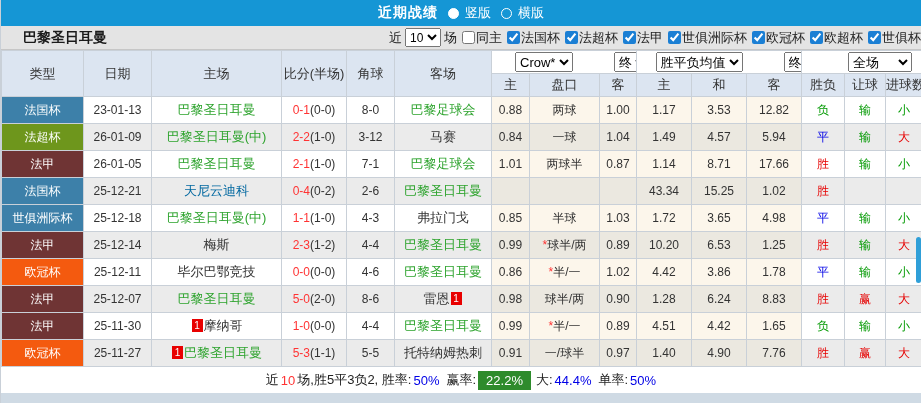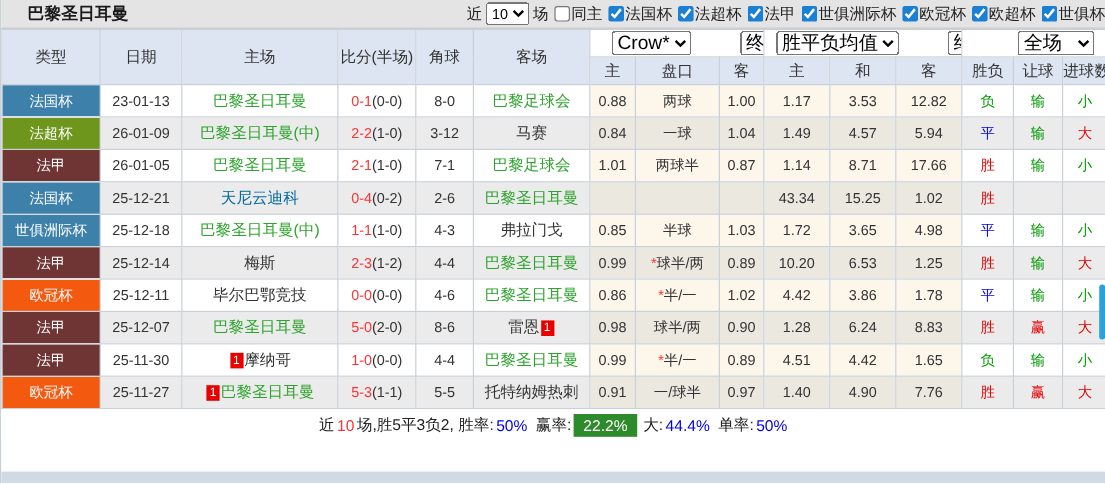--- a/index.html
+++ b/index.html
@@ -22,21 +22,21 @@
   .cb { display:flex; align-items:center; font-size:13px; }
 
   
   table.grid { width:921px; border-collapse:collapse; table-layout:fixed; }
   .grid th, .grid td { border:1px solid #c9d0d8; text-align:center; font-weight:normal; padding:0; overflow:hidden; white-space:nowrap; }
   .grid thead th { background:#dce5f1; font-size:13px; color:#333; }
   .grid thead tr.hrowA { height:23px; }
   .grid thead tr.hrowB { height:23px; }
   .grid thead th.selcell { background:#fff; }
   .selgroup { display:flex; align-items:center; justify-content:center; gap:5px; }
-  .selgroup select { font-size:16px; height:20px;margin-left:36px; }
+  .selgroup select { font-size:13px; height:20px;margin-left:36px; }
   .sel-crow { width:74px; } .sel-end { width:48px; } .sel-wdl { width:108px; } .sel-full { width:64px; }
 
   .grid tbody td { font-size:12px; color:#333; height:27px; }
   .grid tbody tr:nth-child(even) td { background:#ebebeb; }
   .grid tbody tr:nth-child(odd) td { background:#ffffff; }
   .grid tbody tr:nth-child(odd) td.c-odd { background:#fcf6eb; }
   .grid tbody tr:nth-child(even) td.c-odd { background:#ebe8e0; }
   .c-league { color:#fff !important; font-size:13px; }
   .grid tbody tr td.c-league { background-clip:padding-box; }
   .team { font-size:13px; }
@@ -53,20 +53,27 @@
   .pill { background:#2e8b2c; color:#fff; padding:2px 8px; margin:0 4px; }
 
   .bottomstrip { position:absolute; left:0; right:0; bottom:0; height:10px; background:#cfdae4; }
   .scroll-thumb { position:absolute; right:0; top:237px; width:5px; height:46px; background:#2f9fd8; border-radius:3px; }
 </style>
 </head>
 <body>
 
 <div class="page">
 
+  <div class="topbar">
+    <span class="title">近期战绩</span>
+    <span class="radio sel"></span>
+    <span class="radio-label">竖版</span>
+    <span class="radio"></span>
+    <span class="radio-label">横版</span>
+  </div>
 
   <div class="filterbar">
     <div class="team-name">巴黎圣日耳曼</div>
     <div class="controls">
       <span>近</span>
       <select><option>10</option></select>
       <span>场</span>
       <label class="cb">
         <input type="checkbox" style="">
         <span>同主</span>

